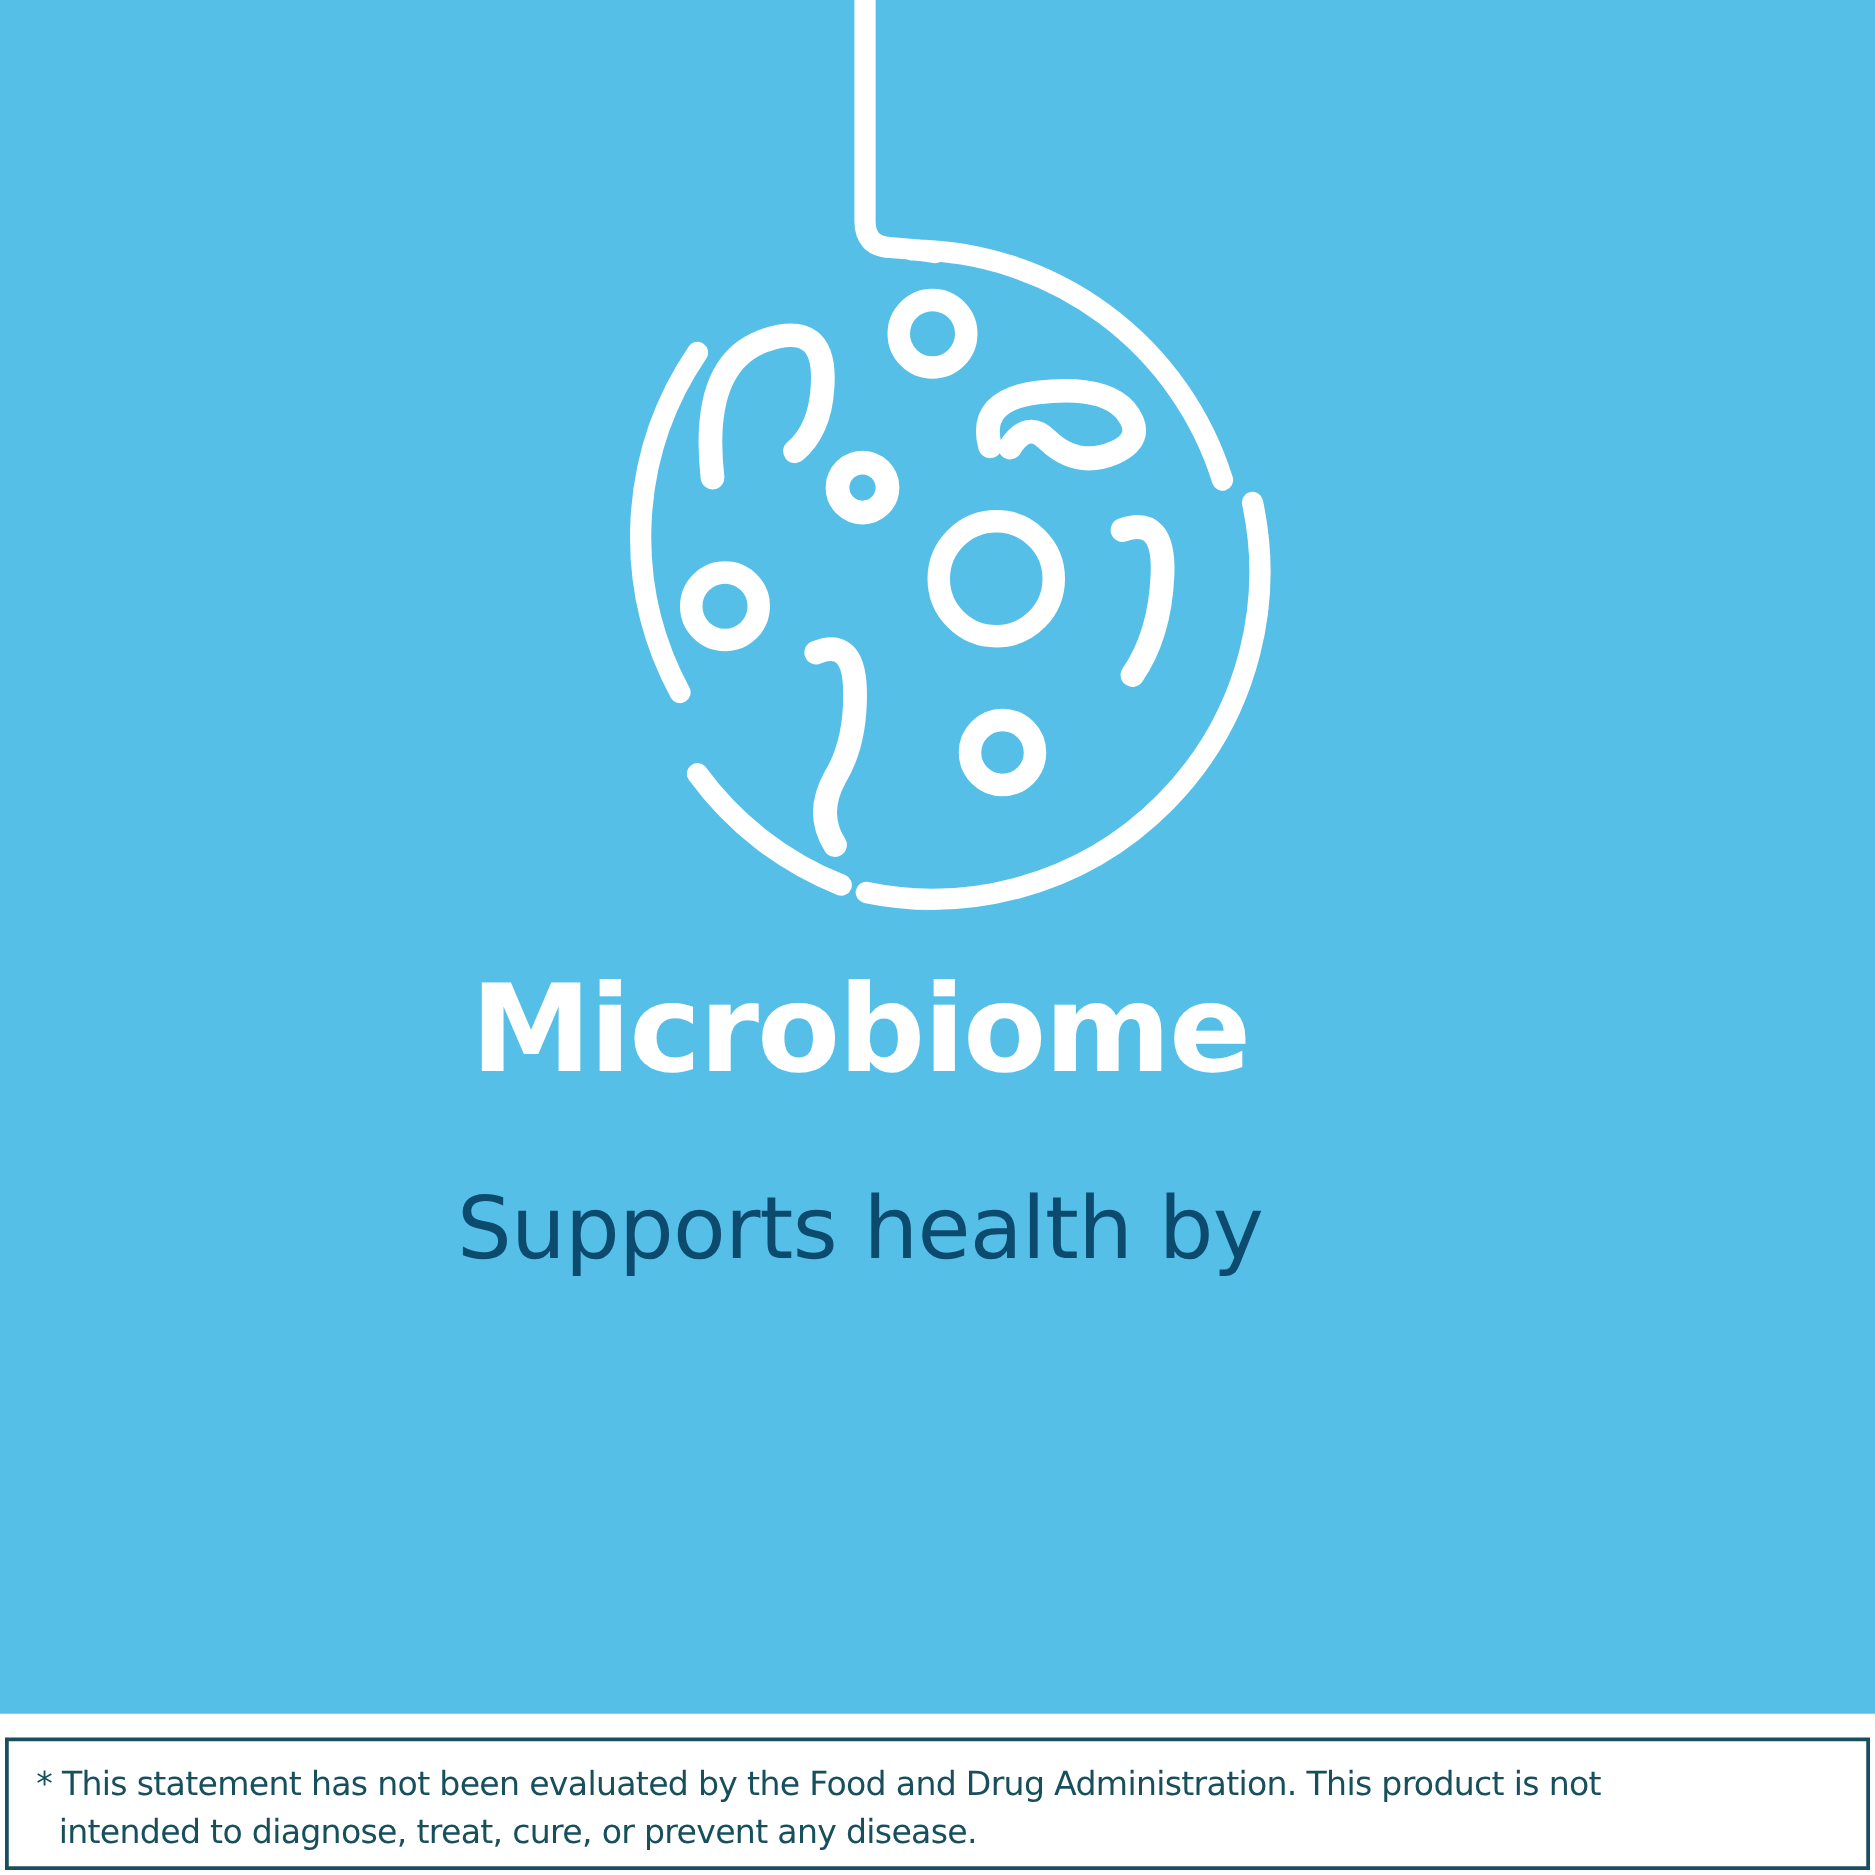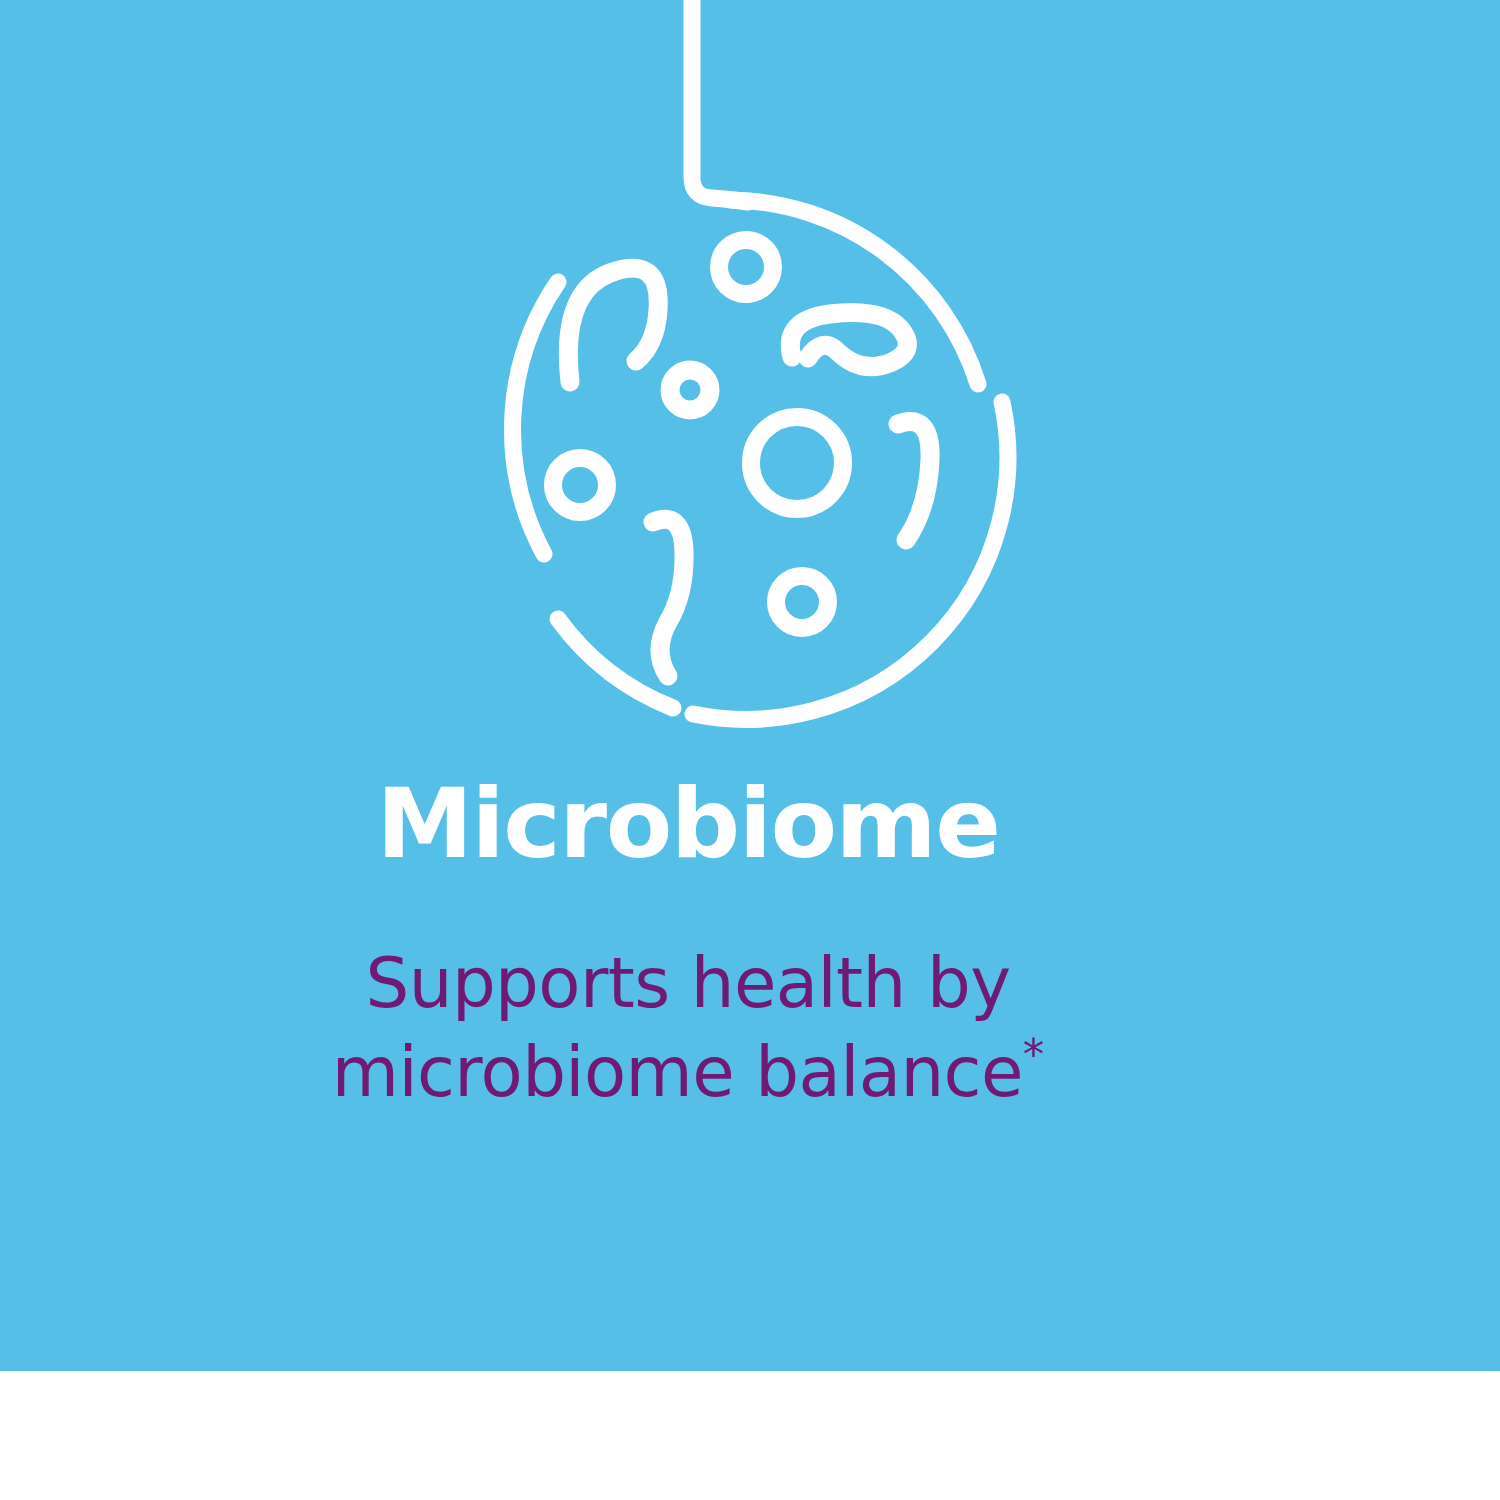--- a/index.html
+++ b/index.html
@@ -60,21 +60,21 @@
     color: #ffffff;
     margin: 0;
   }
   .subcopy {
     margin: 63px 0 0 0;
     font-family: "DejaVu Sans", sans-serif;
     font-weight: 400;
     font-size: 69px;
     line-height: 1.27;
     letter-spacing: -0.6px;
-    color: #701a75;
+    color: #0c4a6e;
   }
   .subcopy .line {
     display: block;
     white-space: nowrap;
   }
   .star {
     font-size: 0.62em;
     vertical-align: 0.62em;
     letter-spacing: 0;
   }
@@ -143,20 +143,25 @@
 
         <path d="M468 432 Q502 420 500 468 Q498 516 476 548" stroke-width="19"></path>
       </svg>
     </div>
 
     <div class="copy">
       <h1 class="headline">Microbiome</h1>
 
       <div class="subcopy">
         <span class="line">Supports health by</span>
-        <span class="line"><span>microbiome balance</span><span class="star">*</span></span>
       </div>
     </div>
 
   </div>
 
+  <div class="disclaimer">
+    <p class="disclaimer-text">
+      <span class="dline">* This statement has not been evaluated by the Food and Drug Administration. This product is not</span>
+      <span class="dline indent">intended to diagnose, treat, cure, or prevent any disease.</span>
+    </p>
+  </div>
 
 </div>
 
 </body></html>

